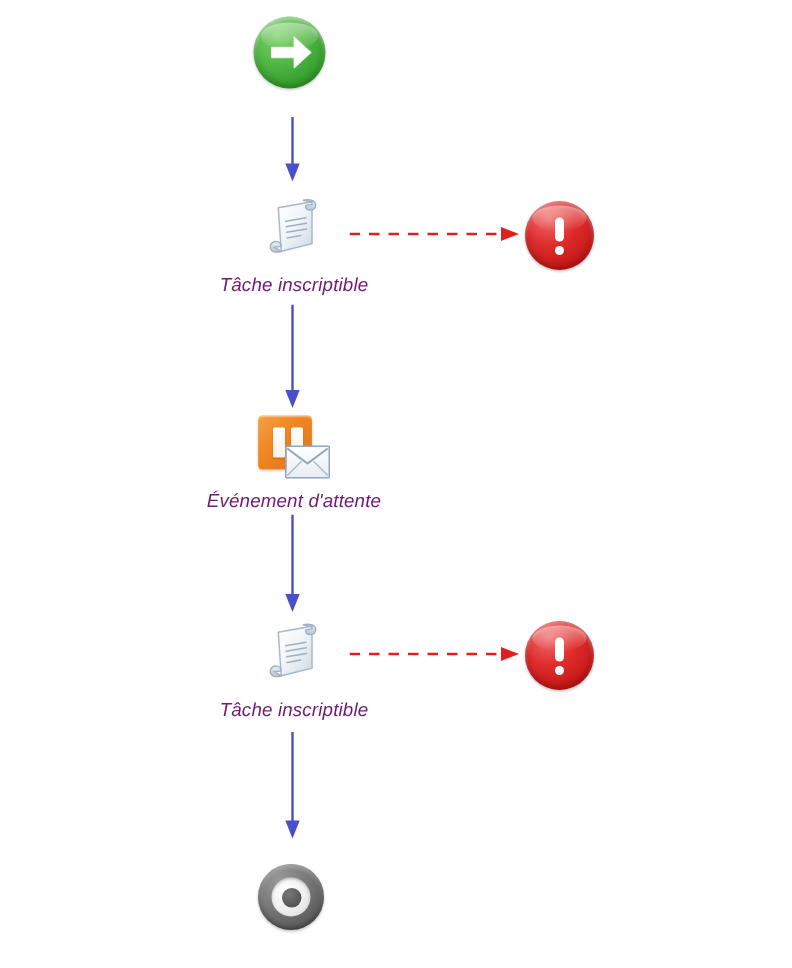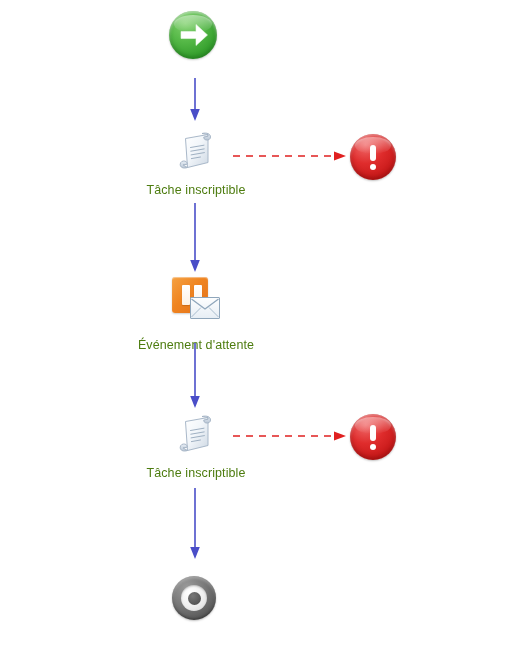--- a/index.html
+++ b/index.html
@@ -20,24 +20,25 @@
 
   
   .node {
     position: absolute;
     width: 48px;
     height: 48px;
   }
   .node-label {
     position: absolute;
     font-size: 12.5px;
-    color: #4d7c0f;
+    color: #701a75;
     white-space: nowrap;
     text-align: center;
     letter-spacing: 0.1px;
+    font-style: italic;
   }
 
   
   .start-icon {
     width: 48px;
     height: 48px;
     border-radius: 50%;
     background:
       radial-gradient(circle at 34% 26%, #7ed06a 0%, #55b847 38%, #36a02e 70%, #2d9029 100%);
     box-shadow: inset 0 -2px 4px rgba(0,60,0,.35),
@@ -262,21 +263,21 @@
         <div class="pause-bar b2"></div>
       </div>
       <div class="envelope">
         <svg width="28" height="20" viewBox="0 0 28 20">
           <path d="M0.5 1 L14 11 L27.5 1" fill="none" stroke="#8fa6bb" stroke-width="1.3"></path>
           <path d="M0.5 19 L10 9.5 M27.5 19 L18 9.5" fill="none" stroke="#a9bccd" stroke-width="1"></path>
         </svg>
       </div>
     </div>
   </div>
-  <div class="node-label" style="left:0; top:338px; width:392px;">Événement d'attente</div>
+  <div class="node-label" style="left:0; top:327px; width:392px;">Événement d'attente</div>
 
   <div class="node" style="left:172px; top:411px;">
     <div class="task-icon">
       <svg width="48" height="48" viewBox="0 0 48 48">
         <defs>
           <linearGradient id="pg2" x1="0" y1="0" x2="1" y2="1">
             <stop offset="0%" stop-color="#ffffff"></stop>
             <stop offset="45%" stop-color="#f2f6fa"></stop>
             <stop offset="100%" stop-color="#cfd9e4"></stop>
           </linearGradient>

